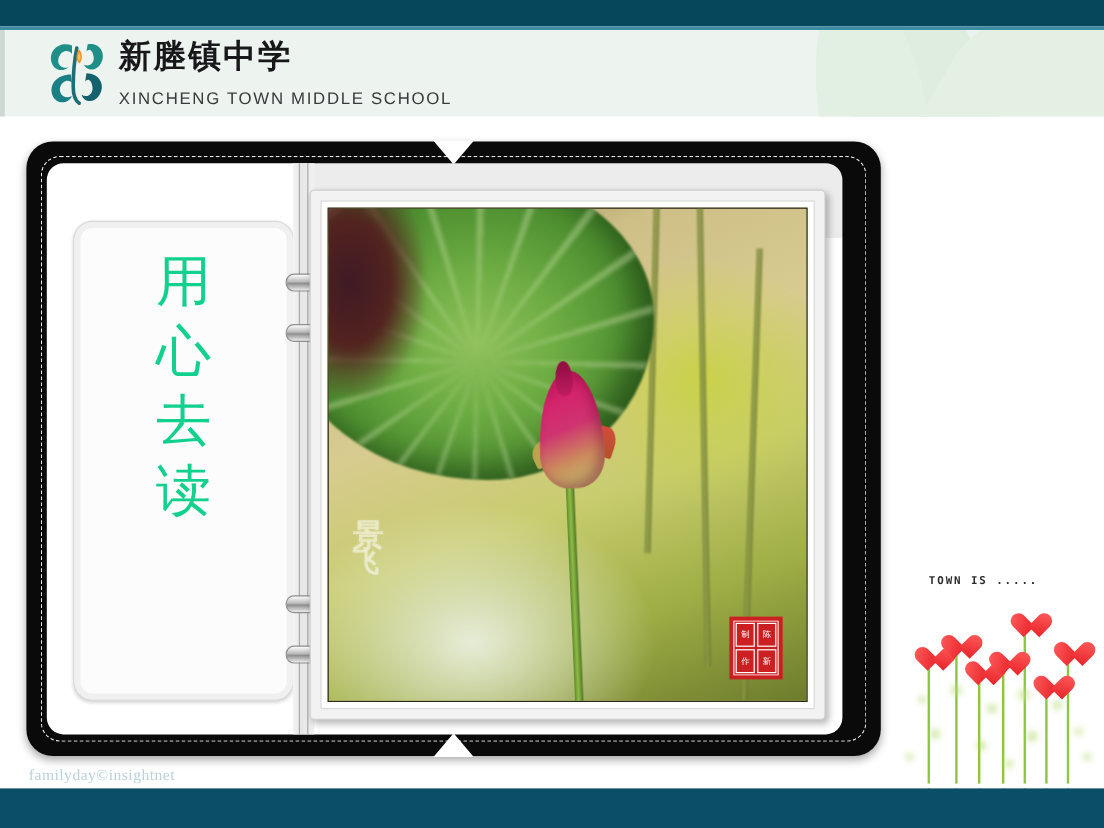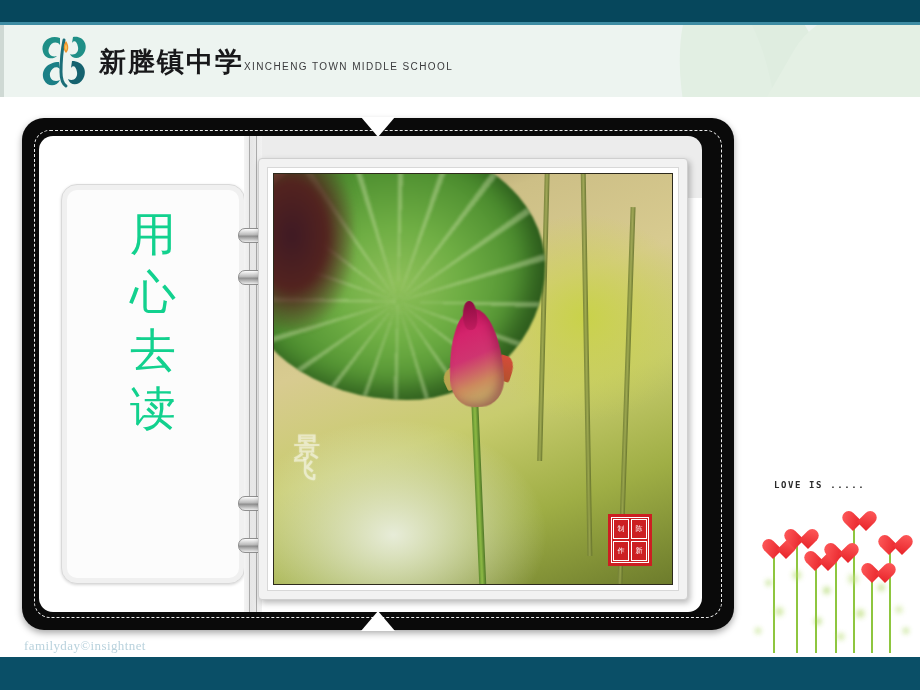--- a/index.html
+++ b/index.html
@@ -16,24 +16,24 @@
        background:#dcebdd;border-radius:0 100% 0 100%;transform:rotate(18deg);opacity:.85;}
   .leaf-b{position:absolute;right:150px;top:-40px;width:90px;height:190px;
        background:#e2efe3;border-radius:50% 50% 50% 50%/60% 60% 40% 40%;transform:rotate(-10deg);}
   .leaf-c{position:absolute;right:-40px;top:-20px;width:170px;height:150px;
        background:#e4f0e4;border-radius:60% 0 60% 0;transform:rotate(30deg);}
   .header-edge-l{position:absolute;left:0;top:25px;width:4px;height:72px;background:#cfd9d4;}
 
   
   .logo-wrap{position:absolute;left:36px;top:32px;display:flex;align-items:center;gap:9px;}
   .logo-mark{position:relative;width:54px;height:58px;}
-  .logo-text{display:flex;flex-direction:row;line-height:1;}
+  .logo-text{display:flex;flex-direction:column;line-height:1;}
   .logo-cn{font-family:"DejaVu Sans",sans-serif;font-size:27px;font-weight:bold;color:#18181a;
       letter-spacing:2px;}
-  .logo-en{font-size:10px;color:#3a3a3c;letter-spacing:1.4px;margin-top:14px;
+  .logo-en{font-size:14px;color:#3a3a3c;letter-spacing:1.4px;margin-top:14px;
       font-family:"Liberation Sans",sans-serif;}
 
   
   .book{position:absolute;left:22px;top:118px;width:712px;height:512px;
       background:#0a0a0a;border-radius:22px;
       box-shadow:0 3px 7px rgba(0,0,0,.35);}
   .stitch{position:absolute;left:12px;top:12px;right:12px;bottom:12px;
       border:1.5px dashed #ffffff;border-radius:16px;opacity:.92;}
   .book-notch-t{position:absolute;left:50%;top:-1px;margin-left:-17px;width:34px;height:20px;
       background:#ffffff;clip-path:polygon(0 0,100% 0,50% 100%);}
@@ -234,21 +234,21 @@
           <i>制</i>
           <i>陈</i>
           <i>作</i>
           <i>新</i>
         </div>
       </div>
     </div>
   </div>
 
   <div class="hearts">
-    <div class="love-is">LOVE IS .....</div>
+    <div class="love-is">TOWN IS .....</div>
 
     <div class="fstem" style="left:31px;top:84px;height:112px"></div>
     <div class="fstem" style="left:54px;top:76px;height:120px"></div>
     <div class="fstem" style="left:73px;top:96px;height:100px"></div>
     <div class="fstem" style="left:93px;top:88px;height:108px"></div>
     <div class="fstem" style="left:111px;top:58px;height:138px"></div>
     <div class="fstem" style="left:129px;top:108px;height:88px"></div>
     <div class="fstem" style="left:147px;top:82px;height:114px"></div>
 
     <div class="grass"></div>

